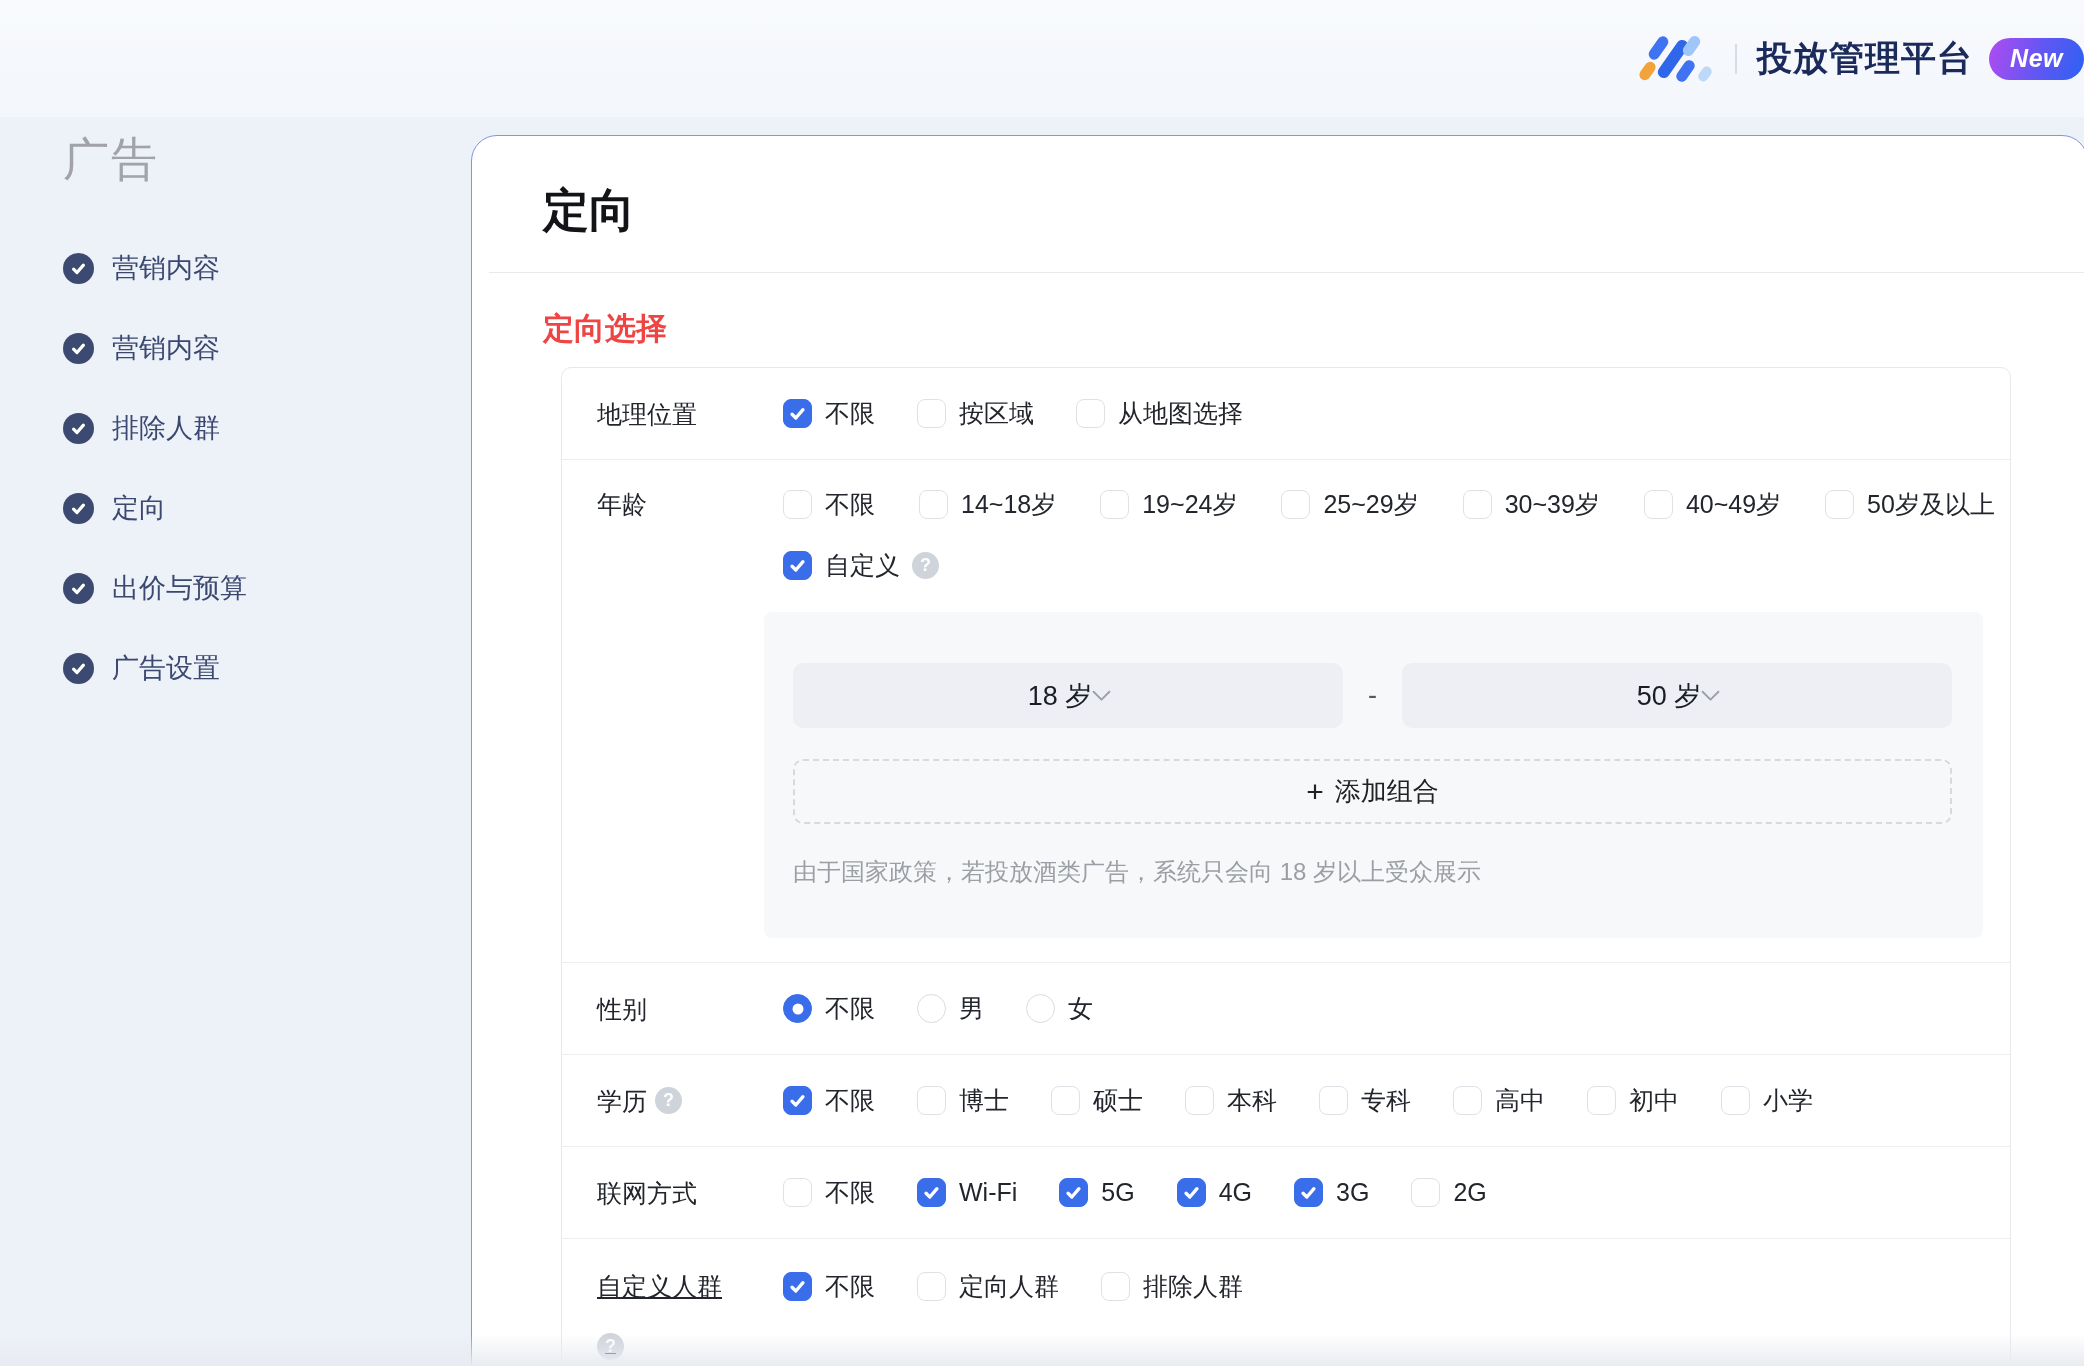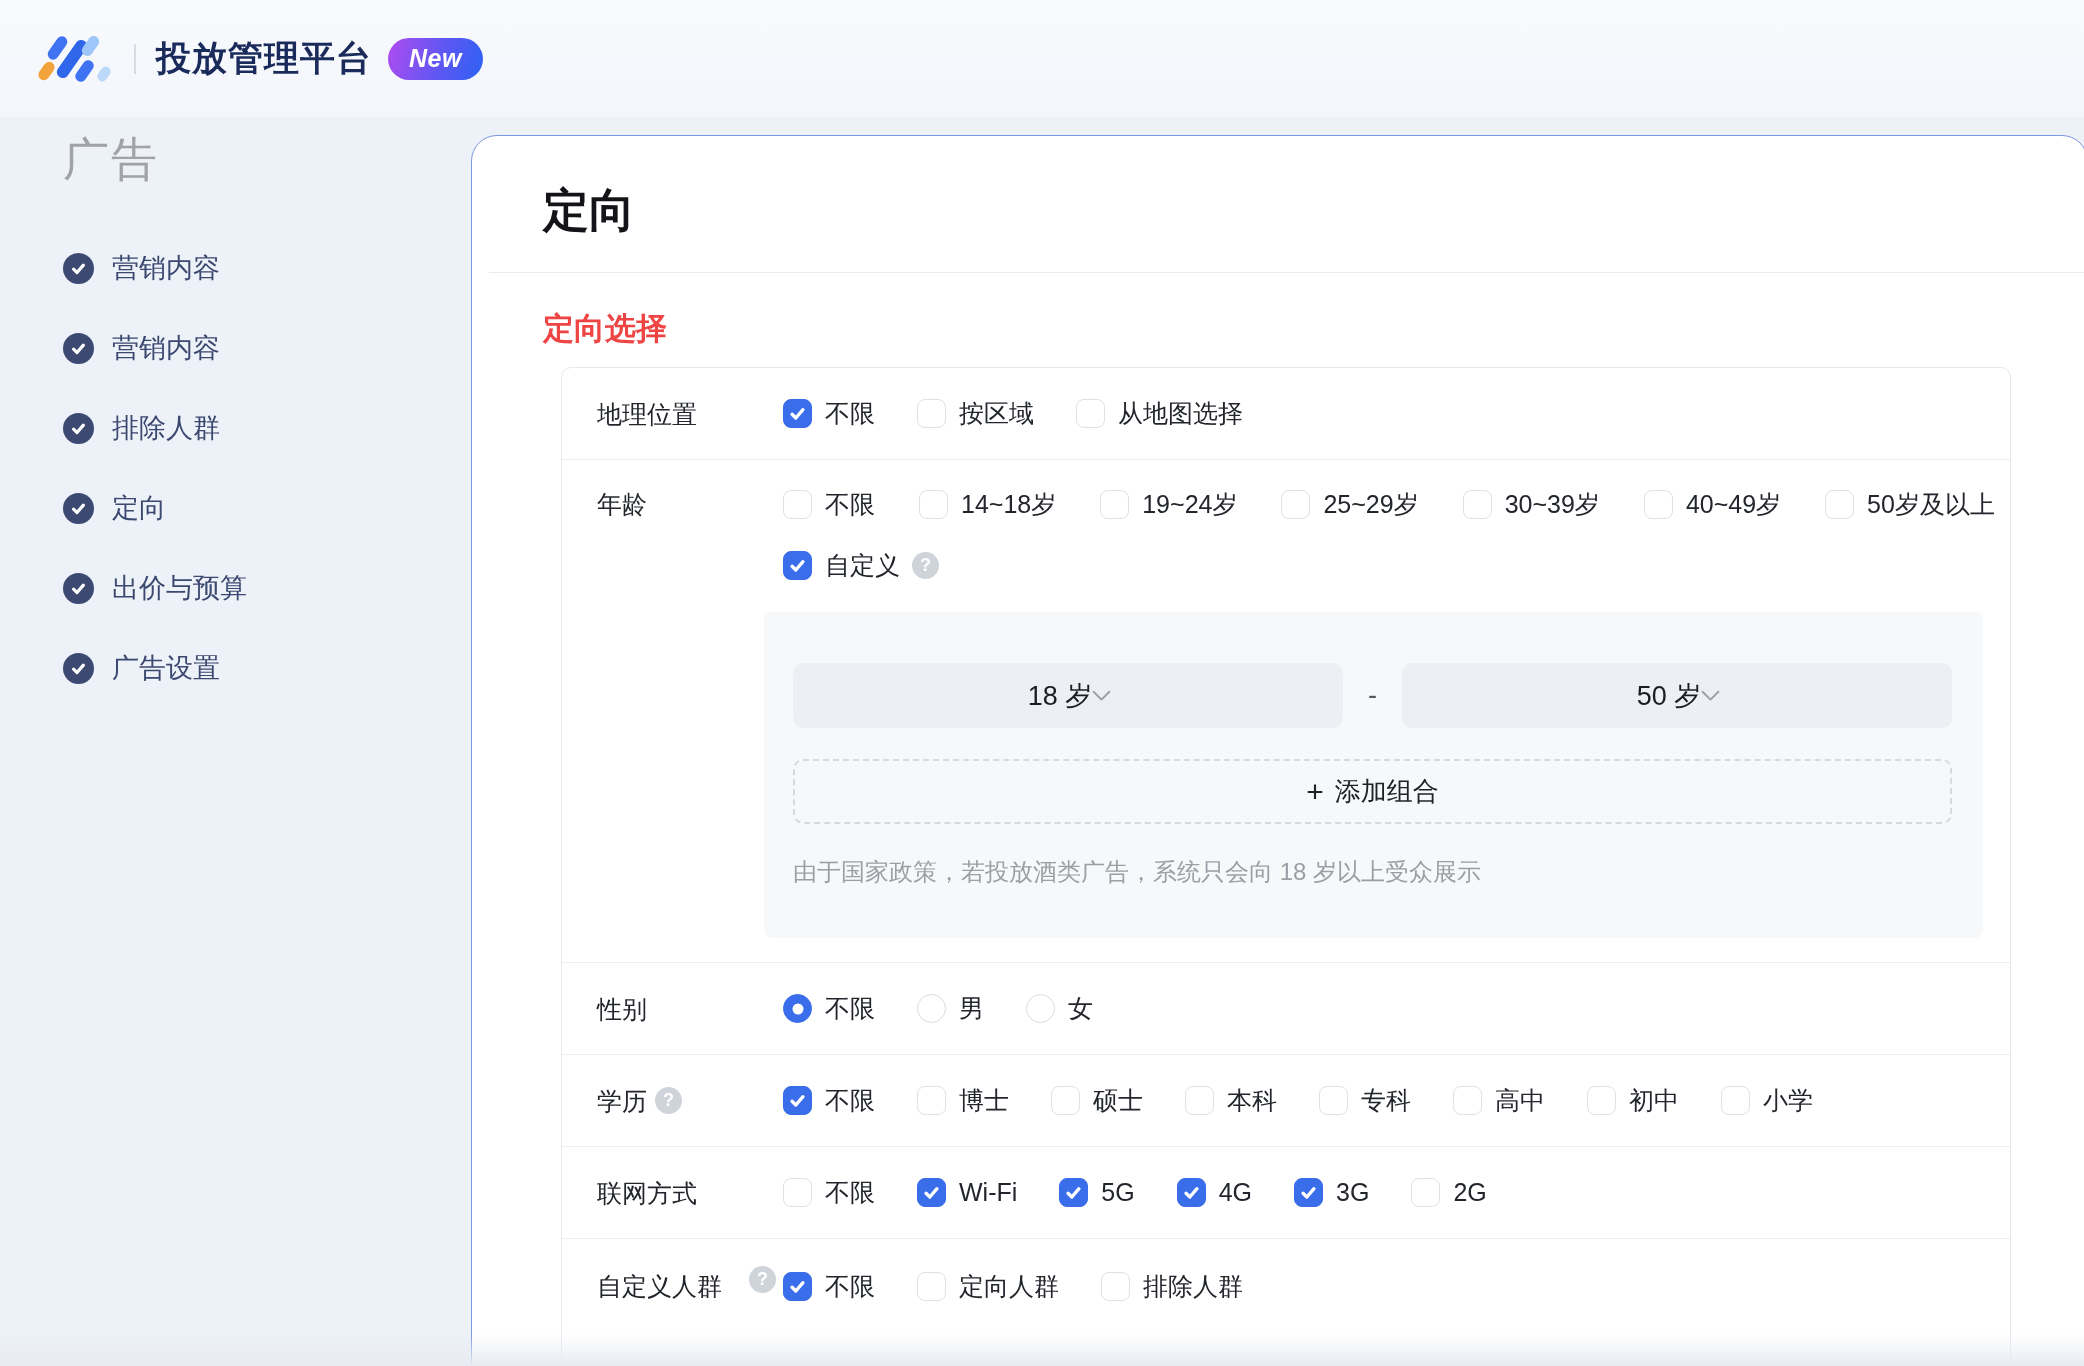--- a/index.html
+++ b/index.html
@@ -8,21 +8,21 @@
     position:relative;
     background:#edf1f8;
     font-family:"Liberation Sans","DejaVu Sans",sans-serif;
     color:#22252b;
   }
 
   
   .header {
     position:absolute; top:0; left:0; width:100%; height:117px;
     background:linear-gradient(180deg,#f8fafd 0%,#f3f6fb 100%);
-    display:flex; align-items:center; padding-left:40px; z-index:3;
+    display:flex; align-items:center; padding-left:40px; z-index:3;justify-content:flex-end;
   }
   .logo { position:relative; width:72px; height:50px; flex:0 0 auto; }
   .pill { position:absolute; border-radius:999px; }
   .p1 { width:11px; height:26px; left:12px; top:1px;  background:#3f73f1; transform:rotate(35deg); }
   .p2 { width:11px; height:20px; left:1px;  top:27px; background:#f2a33c; transform:rotate(35deg); }
   .p3 { width:12px; height:44px; left:26px; top:3px;  background:#2f66ea; transform:rotate(35deg); }
   .p4 { width:11px; height:22px; left:45px; top:1px;  background:#9fc6f8; transform:rotate(35deg); }
   .p5 { width:11px; height:24px; left:39px; top:25px; background:#3f73f1; transform:rotate(35deg); }
   .p6 { width:10px; height:16px; left:59px; top:32px; background:#bcd9fa; transform:rotate(35deg); }
   .brand-divider { width:2px; height:30px; background:#d8dce5; margin:0 20px 0 22px; }
@@ -51,21 +51,21 @@
   .card-divider { position:absolute; top:136px; left:17px; right:0; height:1px; background:#e9eaec; }
   .section-label { position:absolute; left:71px; top:172px; font-size:31px; font-weight:600; color:#ef4444; }
   .form-box { position:absolute; left:89px; top:231px; width:1450px; border:1px solid #e7e8ec; border-radius:10px; background:#fff; }
 
   
   .form-row { display:flex; align-items:center; min-height:92px; border-bottom:1px solid #eceef1; }
   .form-row:last-child { border-bottom:none; }
   .form-row.expanded { align-items:flex-start; padding:24px 0; }
   .form-row.tall { align-items:flex-start; padding-top:27px; min-height:180px; }
   .row-label { flex:0 0 221px; padding-left:35px; font-size:25px; color:#22252b; display:flex; align-items:center; gap:8px; }
-  .row-label.stacked { flex-direction:row; align-items:flex-start; gap:27px; }
+  .row-label.stacked { flex-direction:column; align-items:flex-start; gap:27px;text-decoration:underline; }
   .row-label .row-label-text { line-height:40px; white-space:nowrap; }
   .row-content { flex:1; min-width:0; }
   .options-line { display:flex; align-items:center; gap:42px; height:40px; }
   .options-line.age { gap:44px; }
   .options-line.line2 { margin-top:21px; gap:12px; }
 
   .option { display:flex; align-items:center; gap:13px; cursor:pointer; font-size:25px; color:#22252b; white-space:nowrap; }
   .checkbox { width:29px; height:29px; border-radius:8px; background:#fff; border:1.5px solid #dfe1e6; display:flex; align-items:center; justify-content:center; flex:0 0 auto; }
   .checkbox.checked { background:#3a6de9; border-color:#3a6de9; }
   .radio { width:29px; height:29px; border-radius:50%; background:#fff; border:1.5px solid #d9dbe0; position:relative; flex:0 0 auto; }

